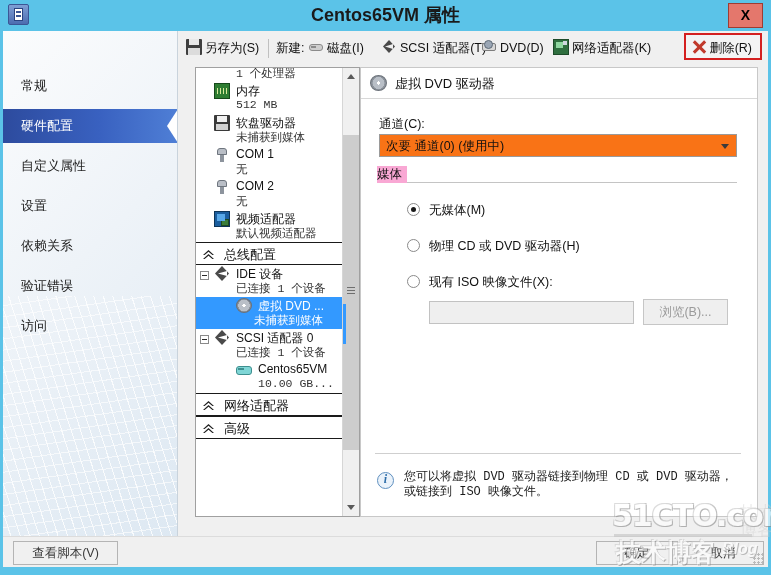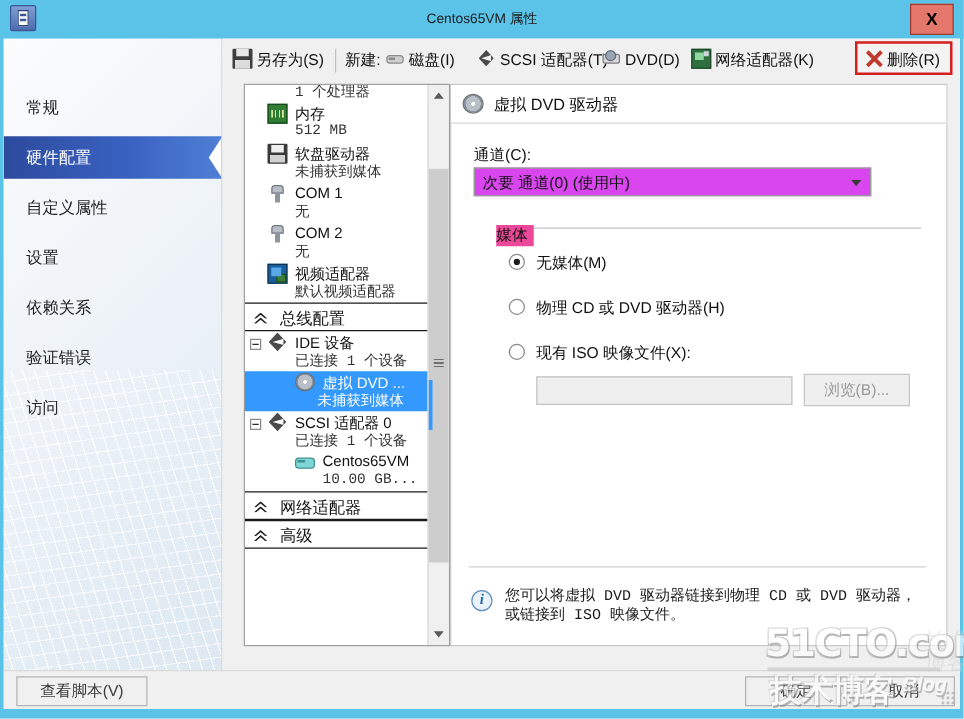--- a/index.html
+++ b/index.html
@@ -45,22 +45,23 @@
     background: #3b5695;
   }
   #win-icon .glyph::before { top: 2px; }
   #win-icon .glyph::after  { top: 6px; }
 
   #title-text {
     position: absolute; left: 0; top: 0;
     width: 771px; height: 31px;
     line-height: 31px;
     text-align: center;
-    font-size: 11px;
+    font-size: 18px;
     color: #1a1a1a;
+    font-weight: bold;
   }
   #btn-close {
     position: absolute; right: 8px; top: 3px;
     width: 35px; height: 25px;
     background: #e4776c;
     border: 1px solid #9e3c33;
     box-sizing: border-box;
     color: #000;
     font-size: 14px;
     font-weight: bold;
@@ -349,40 +350,40 @@
     font-size: 13px; color: #111;
   }
 
   .lbl {
     position: absolute;
     font-size: 12.5px; color: #111; white-space: nowrap;
   }
   #channel-label { left: 18px; top: 48px; }
   #channel-select {
     position: absolute; left: 18px; top: 66px;
-    width: 318px; height: 23px;
-    background: #d946ef;
+    width: 358px; height: 23px;
+    background: #f97316;
     border: 1px solid #9a9a9a;
     box-sizing: border-box;
     cursor: pointer;
   }
   #channel-select .val {
     position: absolute; left: 6px; top: 3px;
     font-size: 12.5px; color: #111;
   }
   #channel-select .caret {
     position: absolute; right: 7px; top: 9px;
     width: 0; height: 0;
     border-left: 4px solid transparent;
     border-right: 4px solid transparent;
     border-top: 5px solid #3a3a3a;
   }
 
   
-  #media-legend { left: 16px; top: 112px; background:#ec4899; padding-right:5px; z-index:2;margin-left:20px;}
+  #media-legend { left: 16px; top: 98px; background:#f9a8d4; padding-right:5px; z-index:2;}
   #media-rule {
     position: absolute; left: 44px; top: 114px;
     width: 332px; height: 1px; background: #c4c4c4;
   }
   .radio-row {
     position: absolute; left: 46px;
     height: 18px; cursor: pointer;
   }
   .radio {
     position: absolute; left: 0; top: 1px;

